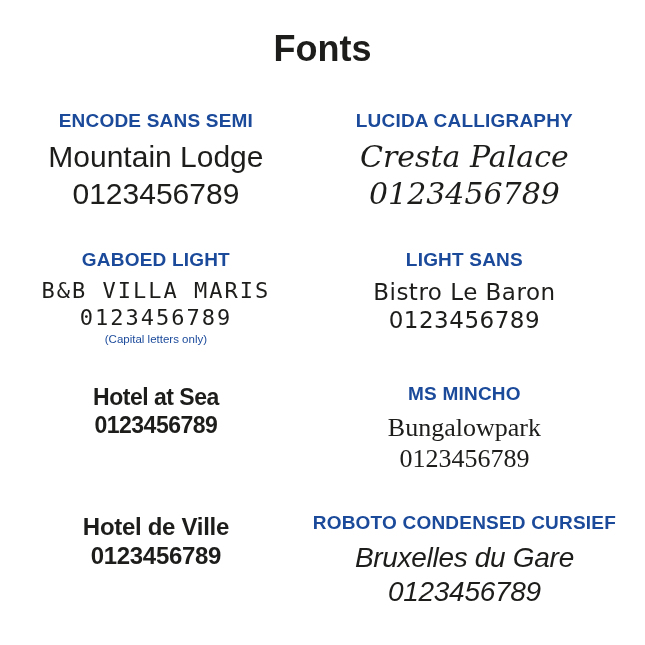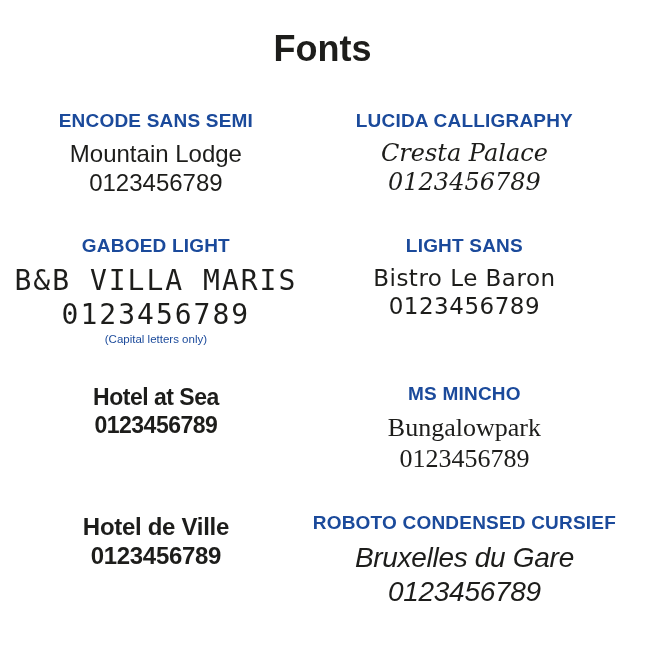--- a/index.html
+++ b/index.html
@@ -39,36 +39,36 @@
   }
   .sample-name {
     font-size: 19px;
     font-weight: 700;
     color: #1b4a9b;
     letter-spacing: 0.2px;
     margin-bottom: 7px;
     font-family: "Liberation Sans", sans-serif;
   }
   .sample-line {
-    font-size: 24px;
+    font-size: 30px;
     line-height: 1.22;
     color: #1d1d1b;
   }
   .sample-note {
     font-size: 11.5px;
     color: #1b4a9b;
     line-height: 1.2;
     margin-top: 1px;
     font-family: "Liberation Sans", sans-serif;
   }
 
   
   .f-encode  { font-family: "Liberation Sans", sans-serif; font-weight: 400; }
   .f-lucida  { font-family: "DejaVu Serif", serif; font-style: italic; }
-  .f-gaboed  { font-family: "DejaVu Sans Mono", monospace; font-size: 28px; letter-spacing: 2px; }
+  .f-gaboed  { font-family: "DejaVu Sans Mono", monospace; font-size: 22px; letter-spacing: 2px; }
   .f-comic   { font-family: "DejaVu Sans", sans-serif; font-size: 23px; letter-spacing: 0.5px; }
   .f-bongaloo{ font-family: "Liberation Sans", sans-serif; font-weight: 700; font-size: 23px; letter-spacing: -0.5px; }
   .f-mincho  { font-family: "Liberation Serif", serif; font-size: 26px; }
   .f-din     { font-family: "Liberation Sans", sans-serif; font-weight: 700; font-size: 24px; letter-spacing: -0.3px; }
   .f-roboto  { font-family: "Liberation Sans", sans-serif; font-style: italic; font-size: 28px; letter-spacing: -0.3px; }
 </style>
 </head>
 <body>
 
 <div class="page">

